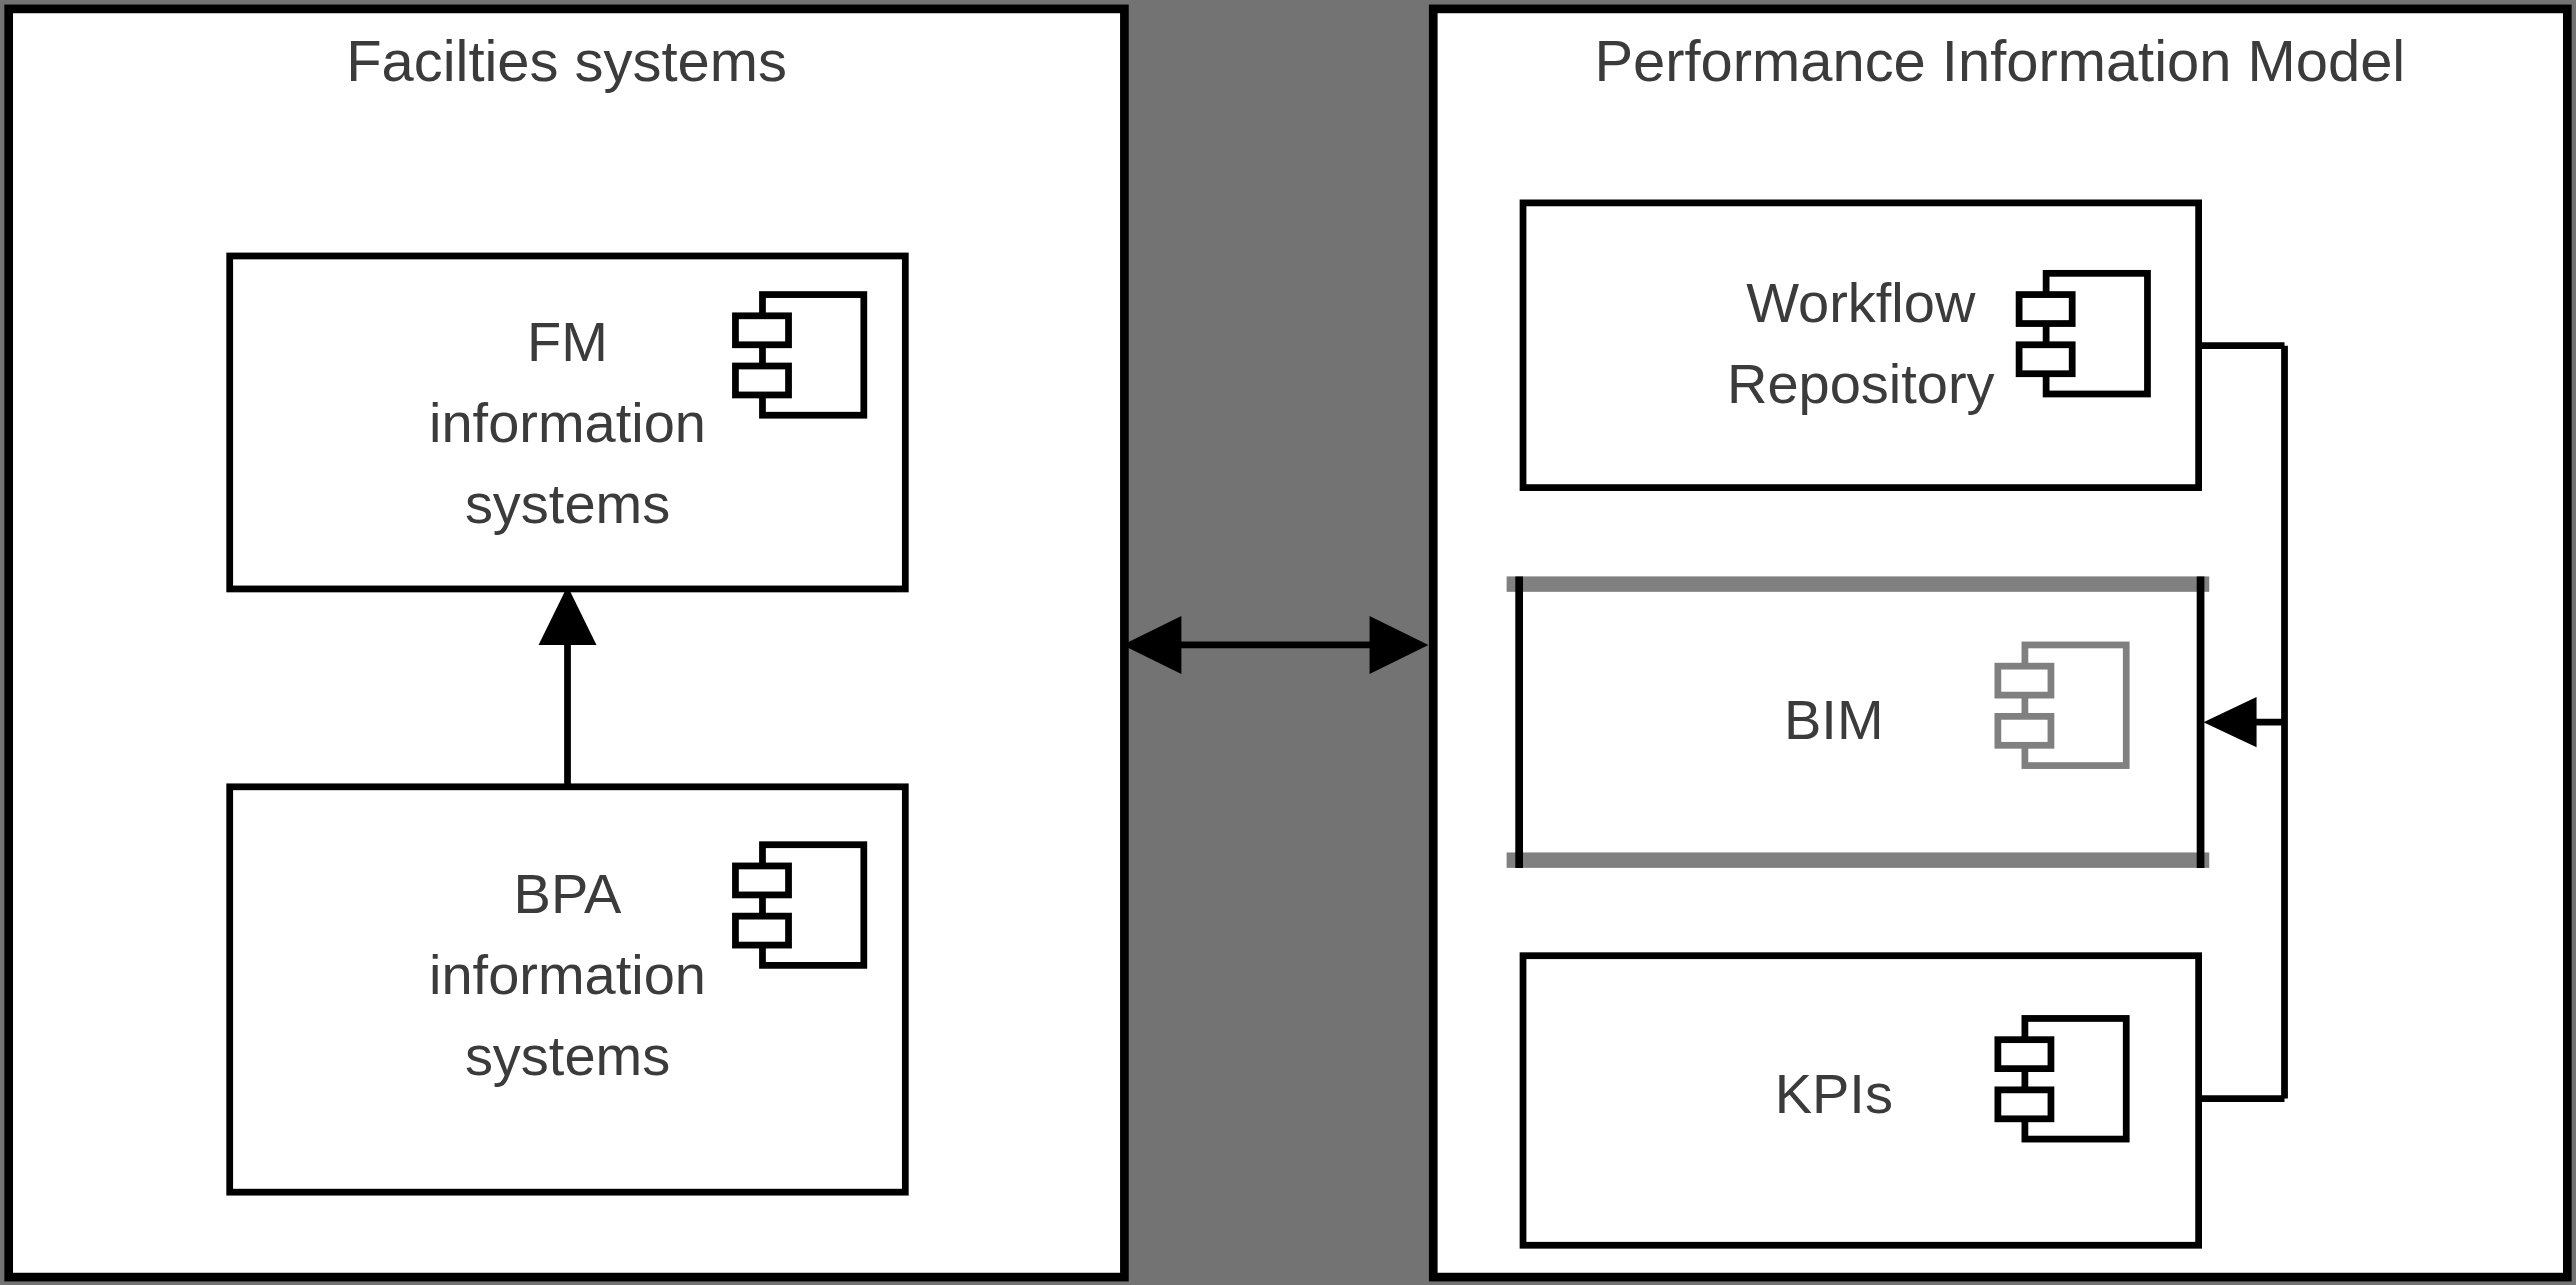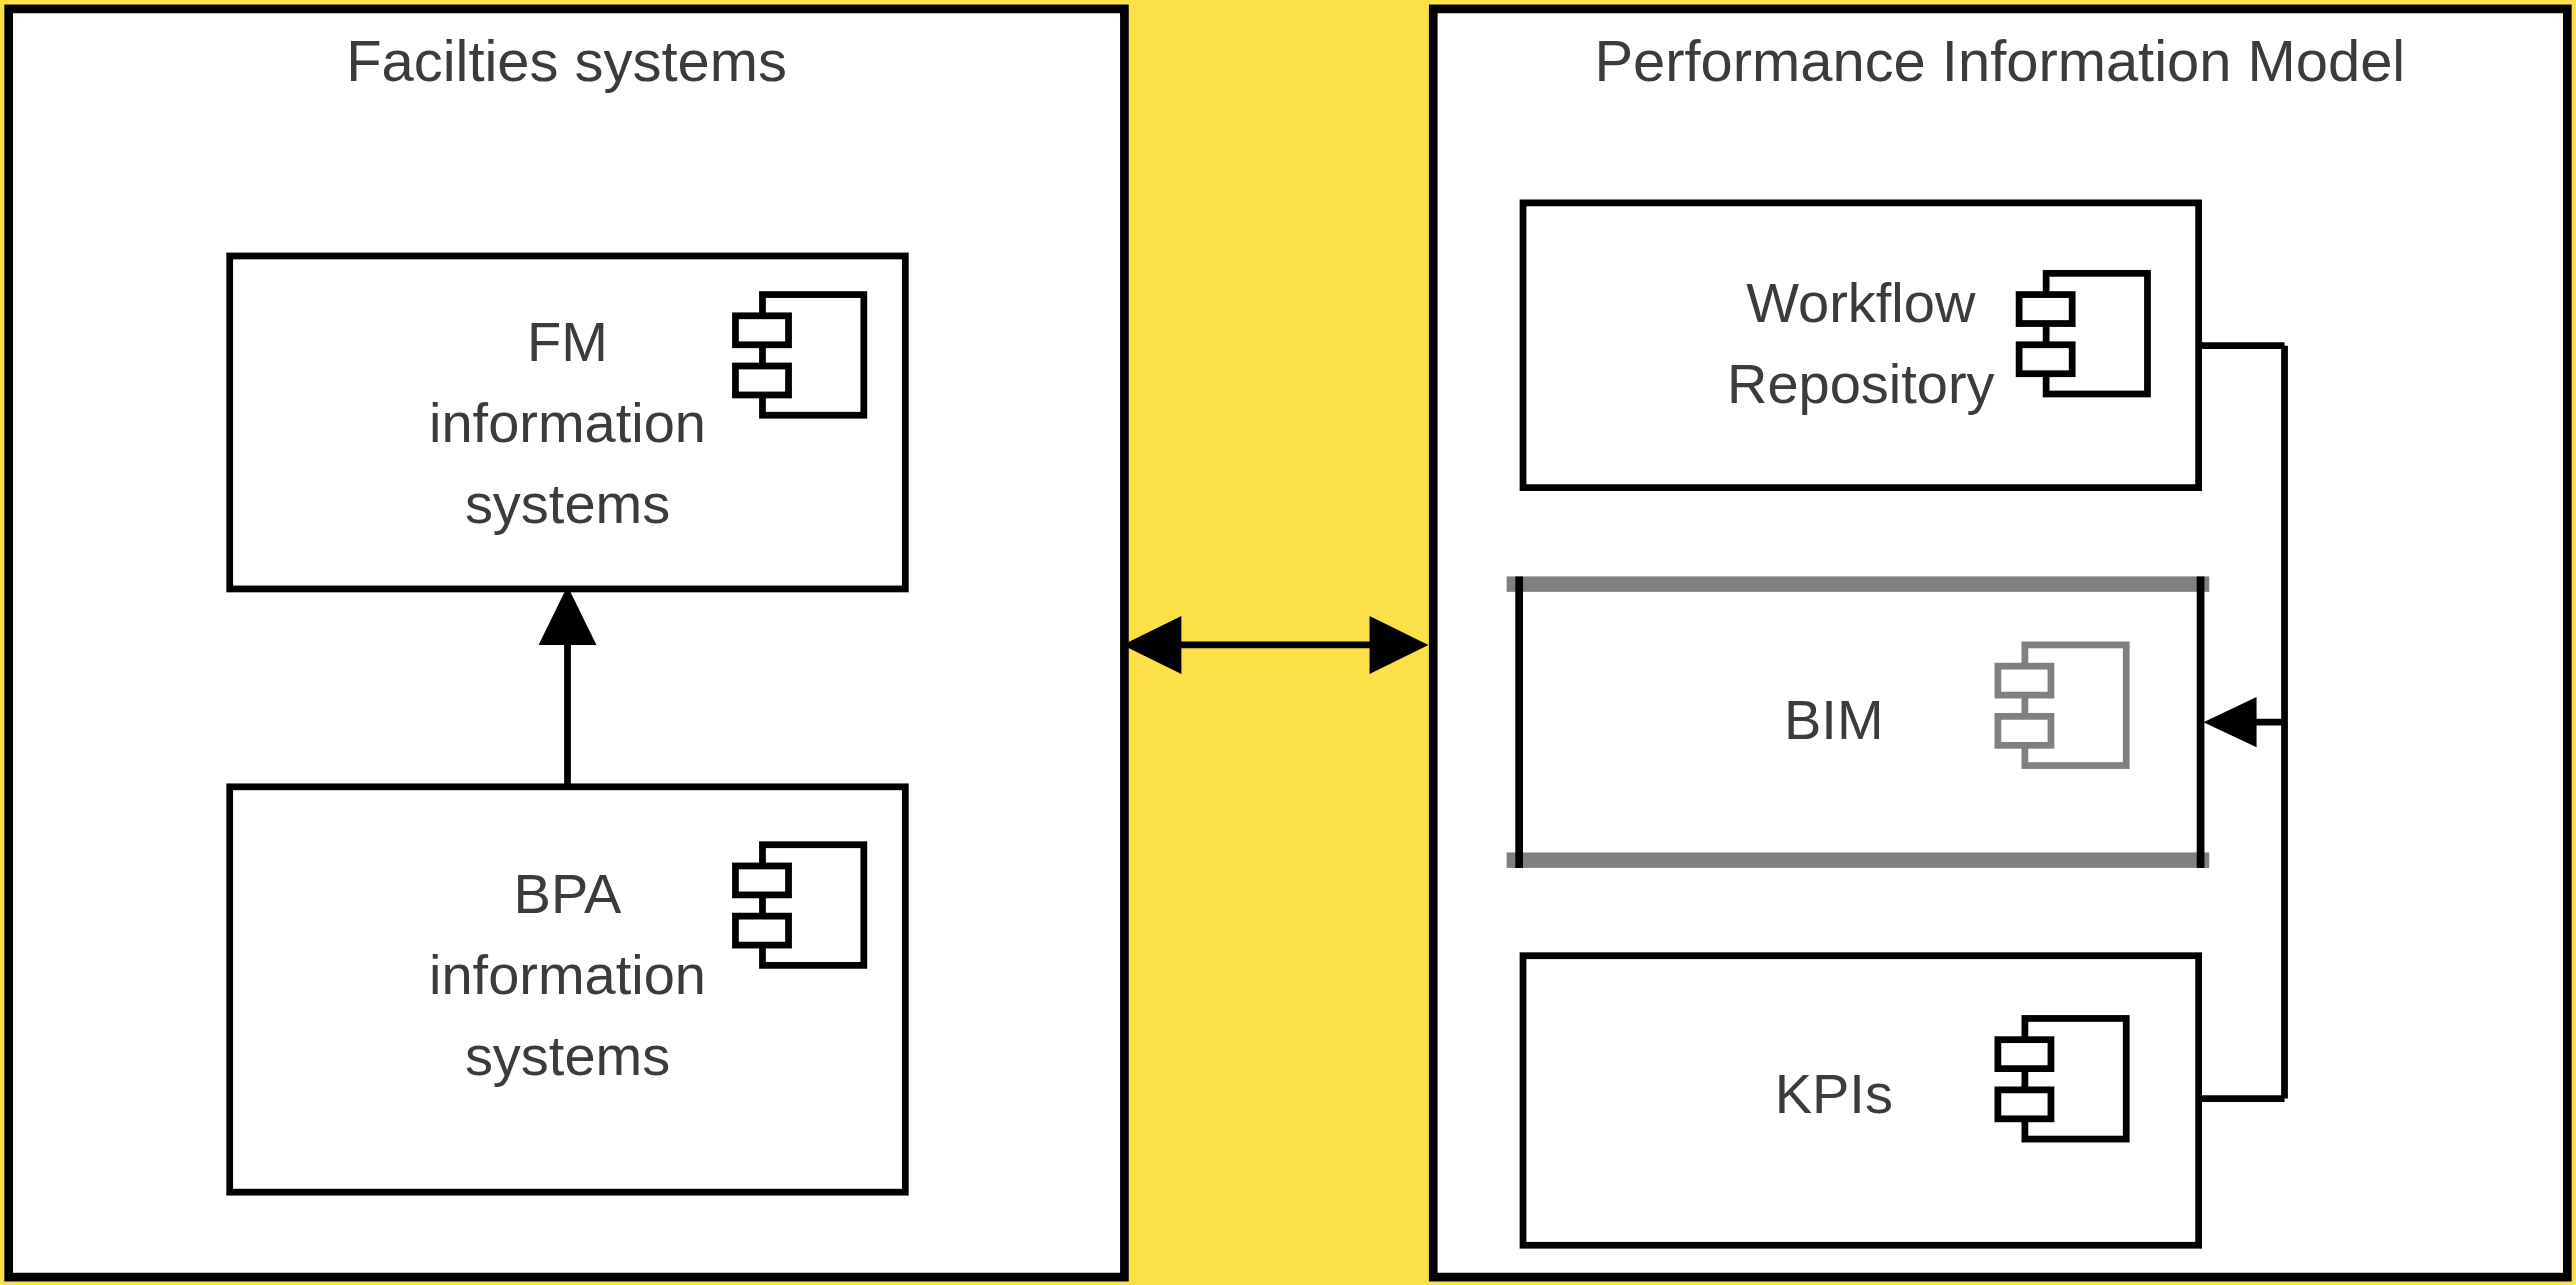--- a/index.html
+++ b/index.html
@@ -7,21 +7,21 @@
     padding: 0;
     background: #ffffff;
   }
   body {
     font-family: "Liberation Sans", sans-serif;
   }
   #stage {
     position: relative;
     width: 2576px;
     height: 1286px;
-    background: #fde047;
+    background: #737373;
     overflow: hidden;
   }
   #diagram {
     position: absolute;
     top: 0;
     left: 0;
     width: 2576px;
     height: 1286px;
     display: block;
   }

